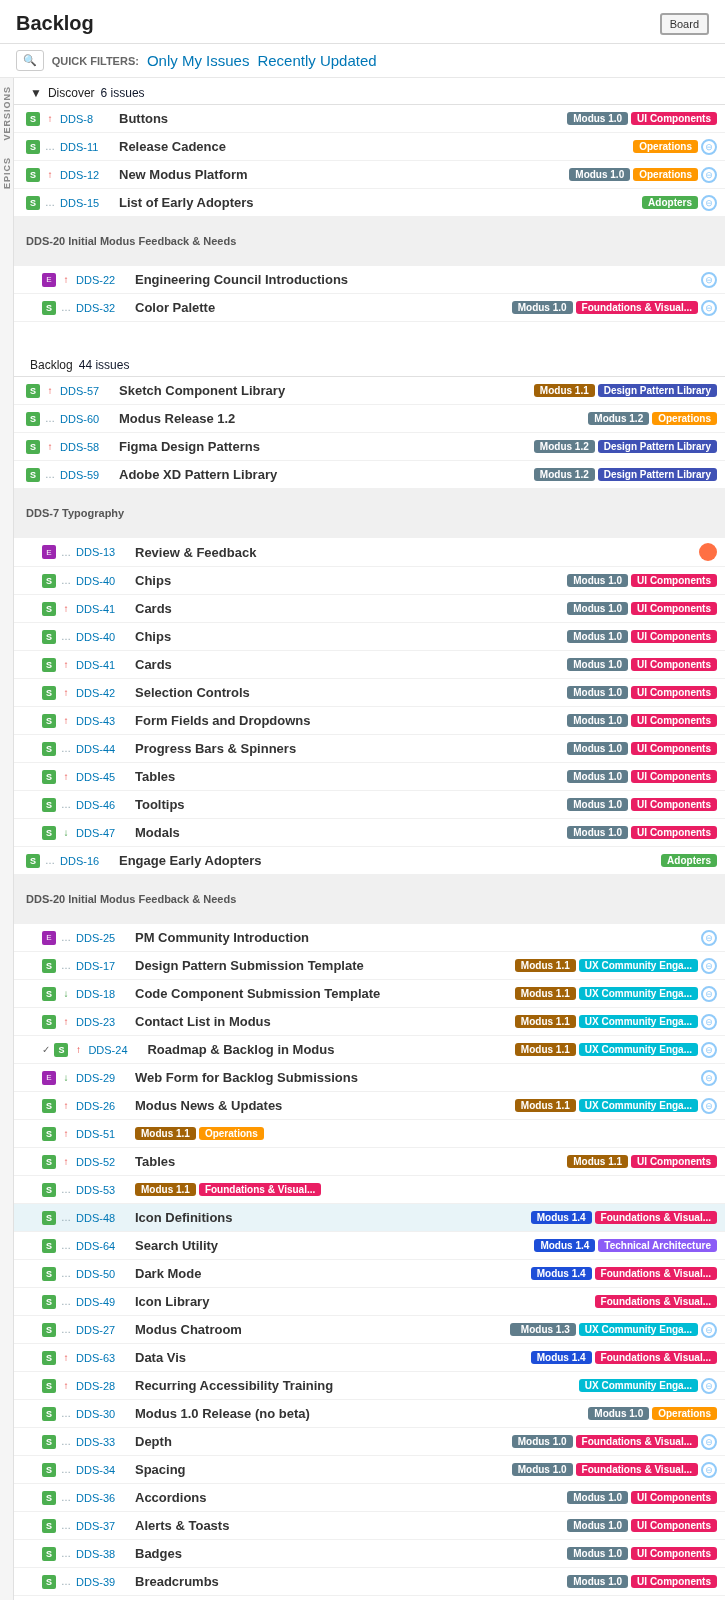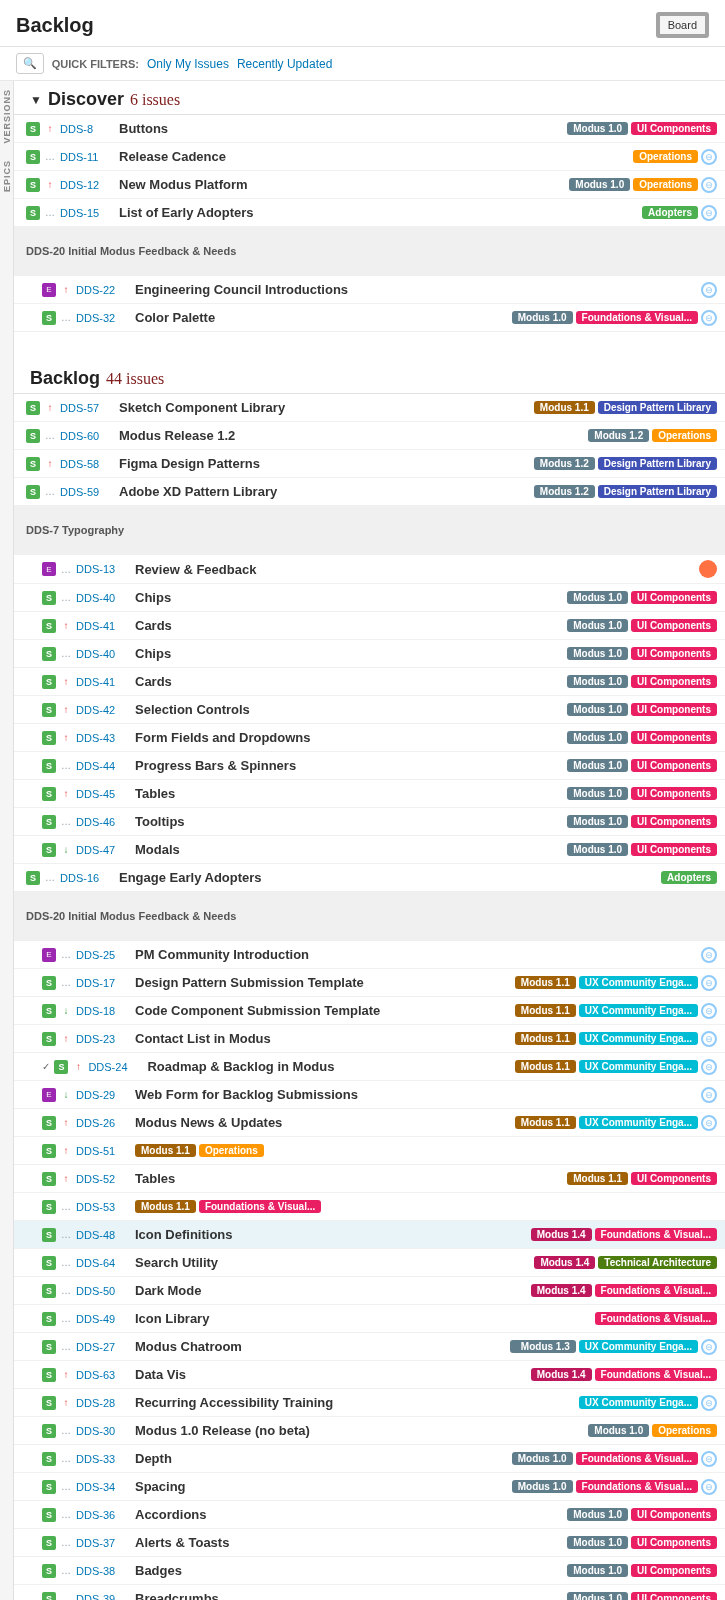--- a/index.html
+++ b/index.html
@@ -34,21 +34,21 @@
       border-radius: 3px;
       padding: 3px 6px;
       display: flex;
       align-items: center;
       gap: 4px;
     }
     .search-box span { color: #999; font-size: 11px; }
     .quick-filters-label { color: #666; font-size: 11px; font-weight: 600; }
     .filter-link {
       color: #0077b6;
-      font-size: 12px;
+      font-size: 15px;
       cursor: pointer;
       text-decoration: none;
     }
     .main-content {
       display: flex;
     }
     .side-labels {
       width: 14px;
       background: #f5f5f5;
       border-right: 1px solid #e0e0e0;
@@ -73,28 +73,27 @@
     .section {
       margin-bottom: 16px;
     }
     .section-header {
       display: flex;
       align-items: center;
       gap: 6px;
       padding: 8px 16px 4px;
     }
     .section-title {
-      font-size: 18px;
-      font-weight: 700;
+      font-size: 12px;
+      font-weight: 400;
       color: #222;
     }
     .section-count {
-      color: #7f1d1d;
-      font-size: 16px;
-      font-family: Liberation Serif, serif;
+      color: #0f172a;
+      font-size: 12px;
     }
     .issues-list {
       border-top: 1px solid #e0e0e0;
     }
     .issue-row {
       display: flex;
       align-items: center;
       padding: 5px 8px 5px 12px;
       border-bottom: 1px solid #f0f0f0;
       min-height: 28px;
@@ -160,28 +159,28 @@
       border-radius: 3px;
       font-size: 10px;
       font-weight: 600;
       white-space: nowrap;
       color: white;
     }
     .tag-modus10 { background: #607d8b; }
     .tag-modus11 { background: #a16207; }
     .tag-modus12 { background: #607d8b; }
     .tag-modus13 { background: #607d8b; padding-left: 11px; }
-    .tag-modus14 { background: #be185d; }
+    .tag-modus14 { background: #1d4ed8; }
     .tag-ui { background: #e91e63; }
     .tag-operations { background: #ff9800; }
     .tag-adopters { background: #4caf50; }
     .tag-foundations { background: #e91e63; }
     .tag-design-pattern { background: #3f51b5; }
     .tag-ux { background: #00bcd4; }
-    .tag-technical { background: #4d7c0f; }
+    .tag-technical { background: #8b5cf6; }
     .status-icon {
       width: 16px;
       height: 16px;
       border-radius: 50%;
       border: 2px solid #90caf9;
       display: flex;
       align-items: center;
       justify-content: center;
       flex-shrink: 0;
       font-size: 9px;
@@ -200,21 +199,21 @@
       background: #9c27b0;
       border-radius: 2px;
       display: flex;
       align-items: center;
       justify-content: center;
       color: white;
       font-size: 8px;
       flex-shrink: 0;
     }
     .board-btn {
-      border: 4px solid #a3a3a3;
+      border: 2px solid #a3a3a3;
       border-radius: 3px;
       padding: 3px 8px;
       font-size: 11px;
       background: #f5f5f5;
       cursor: pointer;
       color: #333;
       margin-left: 20px;
     }
   </style>
 </head>

